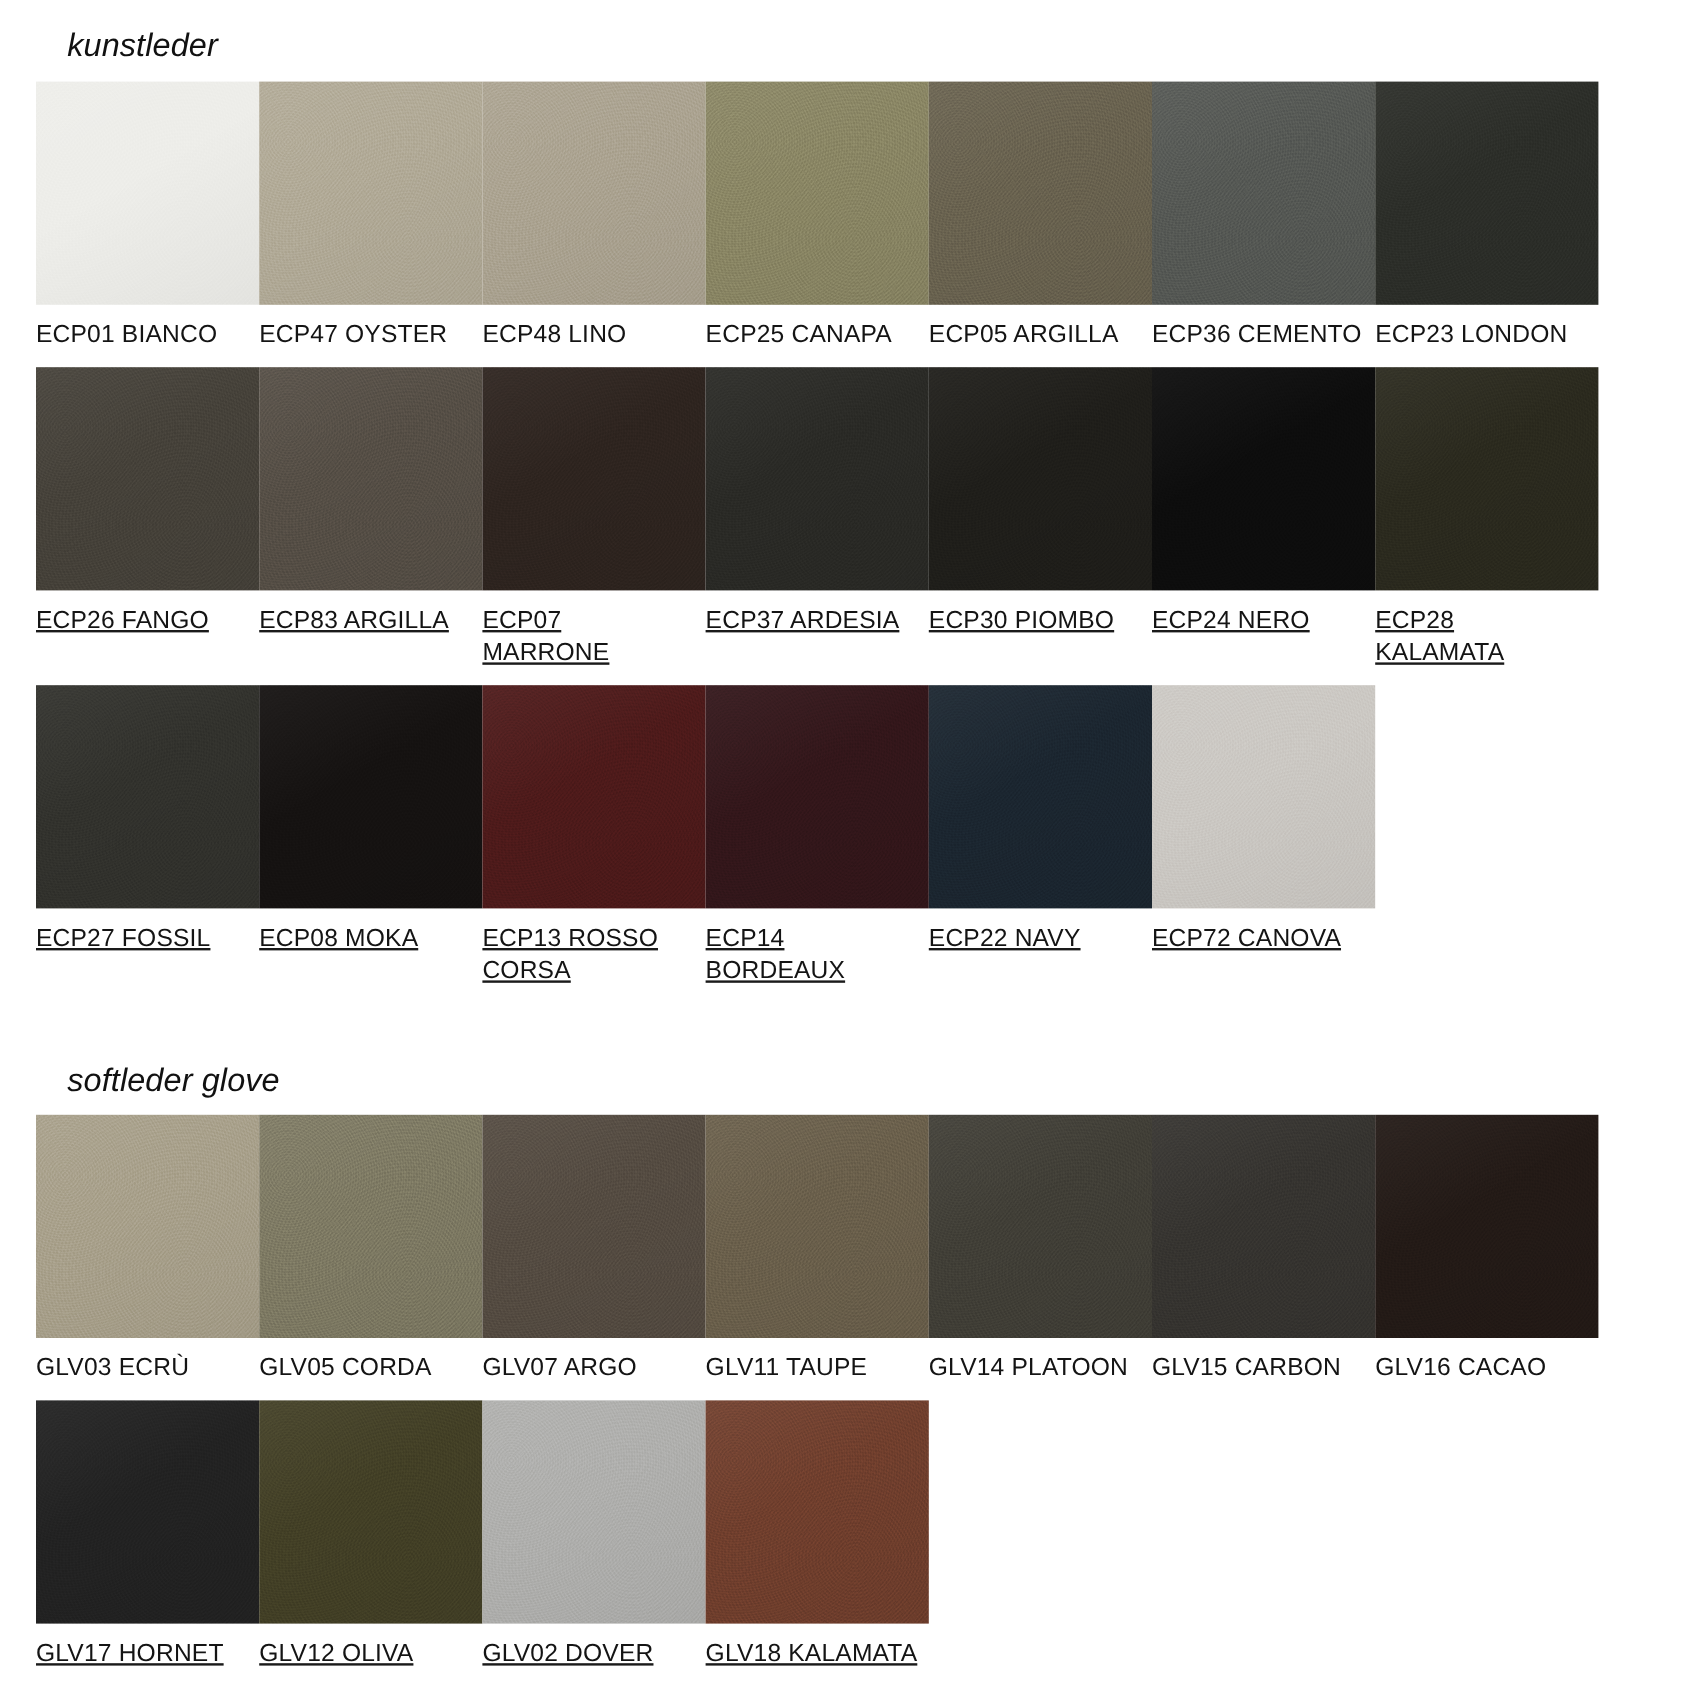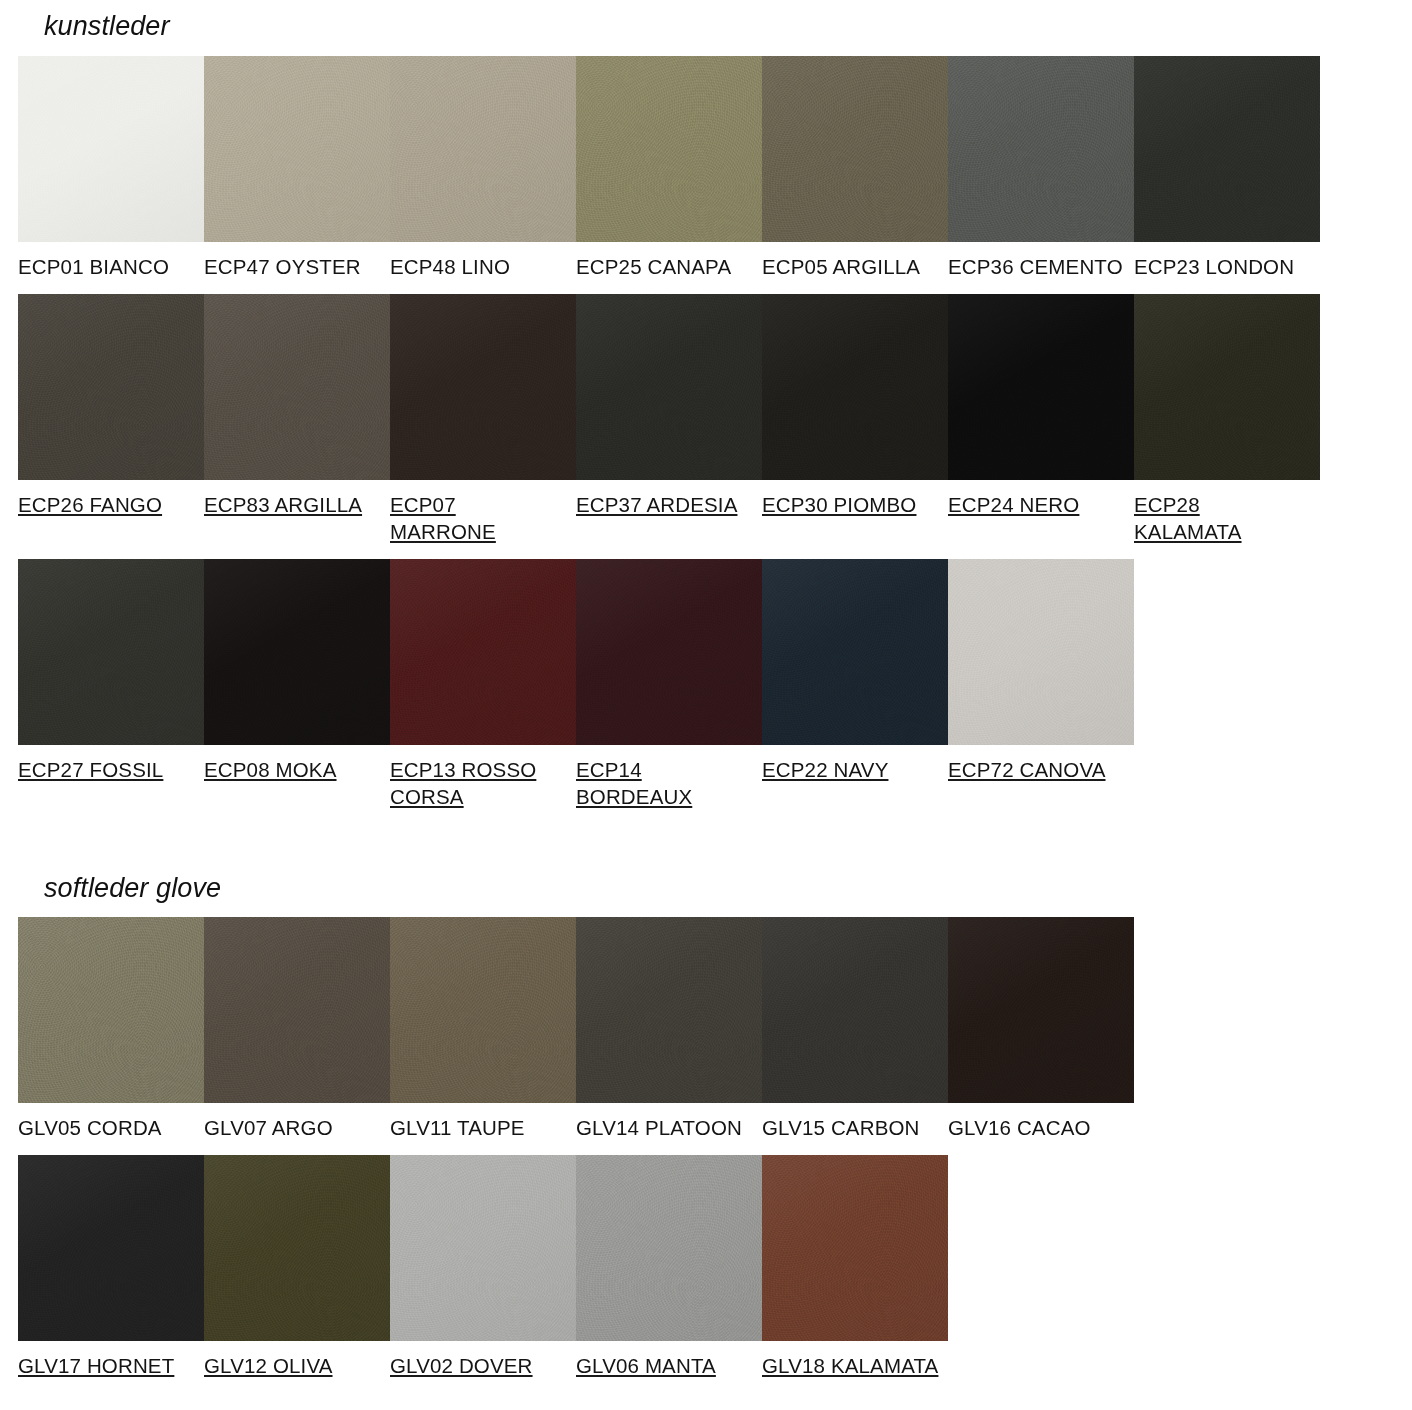--- a/index.html
+++ b/index.html
@@ -13,21 +13,21 @@
     width: 1412px;
     height: 1410px;
     font-family: "Liberation Sans", "DejaVu Sans", sans-serif;
     color: #1a1a1a;
     overflow: hidden;
   }
 
   .sheet {
     position: relative;
     width: 1412px;
-    padding: 4px;
+    padding: 16px;
   }
 
   
   .section { }
   #section-kunstleder { padding-top: 8px; }
   #section-softleder  { padding-top: 64px; }
 
   .section-heading {
     font-style: italic;
     font-size: 27px;
@@ -183,20 +183,24 @@
         <div class="swatch-cell">
           <div class="swatch-chip" style="background-color: rgb(204, 201, 196);"></div>
           <div class="swatch-label">ECP72 CANOVA</div>
         </div>
       </div>
     </section>
     <section class="section" id="section-softleder">
       <h2 class="section-heading">softleder glove</h2>
       <div class="swatch-row">
         <div class="swatch-cell">
+          <div class="swatch-chip" style="background-color: rgb(169, 161, 140);"></div>
+          <div class="swatch-label">GLV03 ECRÙ</div>
+        </div>
+        <div class="swatch-cell">
           <div class="swatch-chip" style="background-color: rgb(127, 123, 100);"></div>
           <div class="swatch-label">GLV05 CORDA</div>
         </div>
         <div class="swatch-cell">
           <div class="swatch-chip" style="background-color: rgb(85, 76, 66);"></div>
           <div class="swatch-label">GLV07 ARGO</div>
         </div>
         <div class="swatch-cell">
           <div class="swatch-chip" style="background-color: rgb(107, 96, 76);"></div>
           <div class="swatch-label">GLV11 TAUPE</div>
@@ -221,22 +225,18 @@
         </div>
         <div class="swatch-cell">
           <div class="swatch-chip" style="background-color: rgb(67, 64, 38);"></div>
           <div class="swatch-label">GLV12 OLIVA</div>
         </div>
         <div class="swatch-cell">
           <div class="swatch-chip" style="background-color: rgb(176, 176, 174);"></div>
           <div class="swatch-label">GLV02 DOVER</div>
         </div>
         <div class="swatch-cell">
-          <div class="swatch-chip" style="background-color: rgb(154, 155, 152);"></div>
-          <div class="swatch-label">GLV06 MANTA</div>
-        </div>
-        <div class="swatch-cell">
           <div class="swatch-chip" style="background-color: rgb(113, 63, 45);"></div>
           <div class="swatch-label">GLV18 KALAMATA</div>
         </div>
       </div>
     </section>
   </div>
 
 </body></html>

